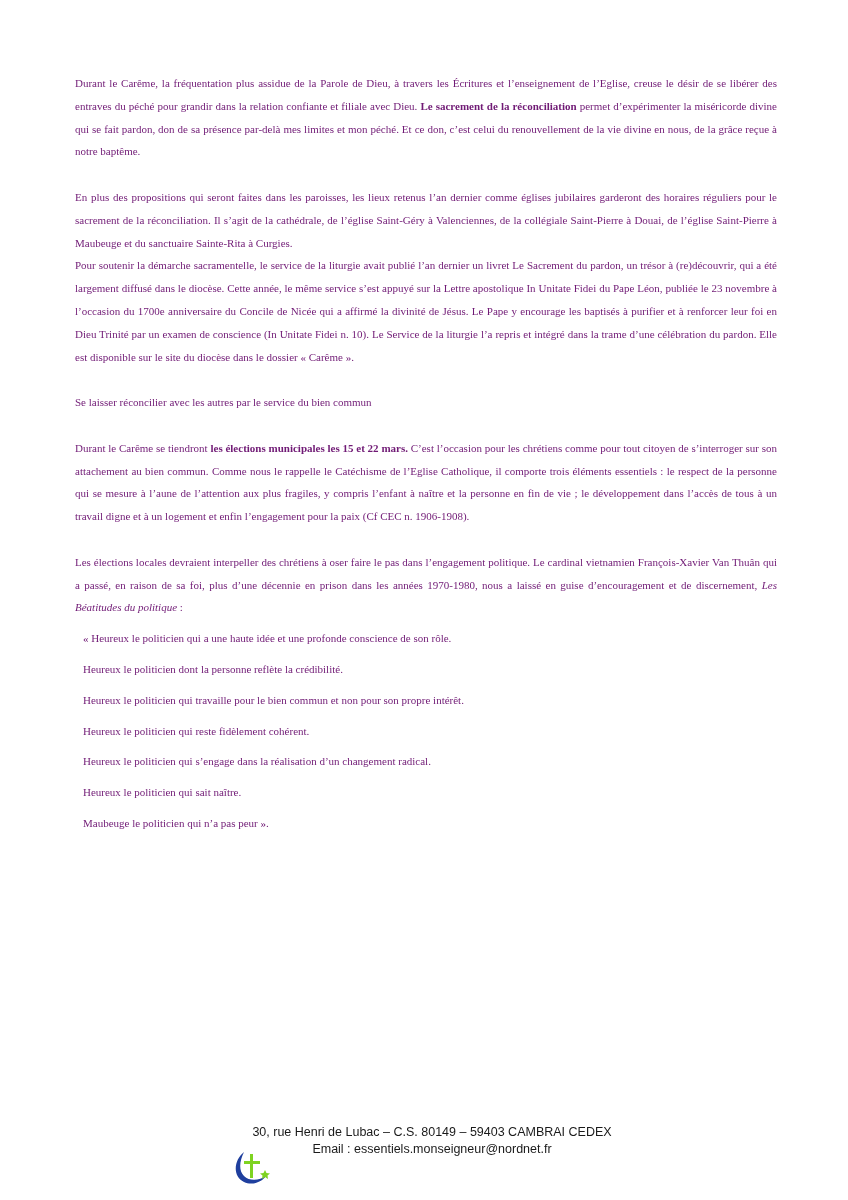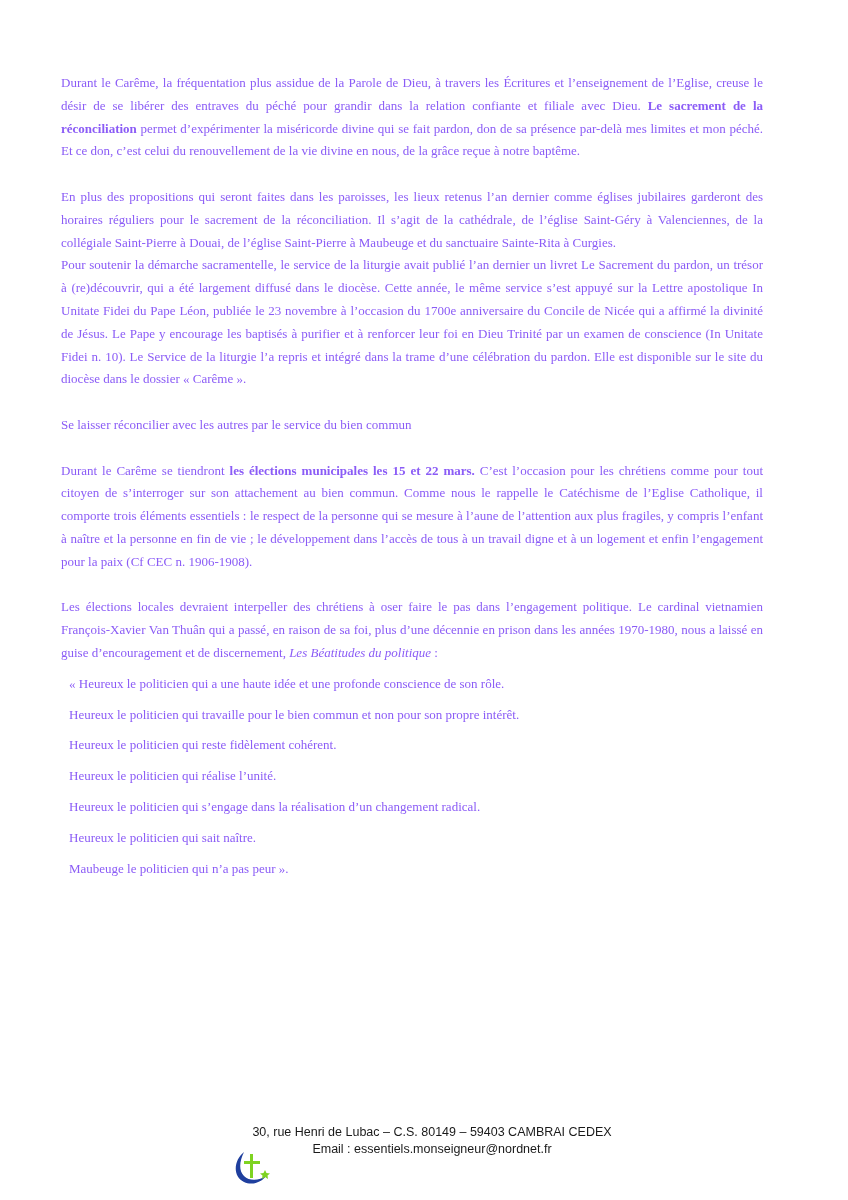--- a/index.html
+++ b/index.html
@@ -1,20 +1,20 @@
 <!DOCTYPE html>
 <html><head>
 <meta charset="utf-8">
 <style>
   html, body { margin: 0; padding: 0; background: #ffffff; }
   body { width: 848px; height: 1200px; position: relative; overflow: hidden; }
   .page {
-    position: absolute; left: 61px; top: 72px; width: 702px;
+    position: absolute; left: 75px; top: 72px; width: 702px;
     font-family: "Liberation Serif", "DejaVu Serif", serif;
-    font-size: 13px; line-height: 22.8px; color: #8b5cf6;
+    font-size: 11px; line-height: 22.8px; color: #701a75;
   }
   .para { margin: 0; text-align: justify; }
   .gap { height: 22.8px; }
   .heading { font-weight: normal; margin: 0; }
   b { font-weight: bold; }
   i { font-style: italic; }
   .line { margin: 8px; white-space: nowrap; }
   .footer {
     position: absolute; left: 8px; top: 1124px; width: 848px;
     font-family: "Liberation Sans", "DejaVu Sans", sans-serif;
@@ -35,23 +35,23 @@
   <p class="para">En plus des propositions qui seront faites dans les paroisses, les lieux retenus l’an dernier comme églises jubilaires garderont des horaires réguliers pour le sacrement de la réconciliation. Il s’agit de la cathédrale, de l’église Saint-Géry à Valenciennes, de la collégiale Saint-Pierre à Douai, de l’église Saint-Pierre à Maubeuge et du sanctuaire Sainte-Rita à Curgies.</p>
   <p class="para">Pour soutenir la démarche sacramentelle, le service de la liturgie avait publié l’an dernier un livret Le Sacrement du pardon, un trésor à (re)découvrir, qui a été largement diffusé dans le diocèse. Cette année, le même service s’est appuyé sur la Lettre apostolique In Unitate Fidei du Pape Léon, publiée le 23 novembre à l’occasion du 1700e anniversaire du Concile de Nicée qui a affirmé la divinité de Jésus. Le Pape y encourage les baptisés à purifier et à renforcer leur foi en Dieu Trinité par un examen de conscience (In Unitate Fidei n. 10). Le Service de la liturgie l’a repris et intégré dans la trame d’une célébration du pardon. Elle est disponible sur le site du diocèse dans le dossier « Carême ».</p>
   <div class="gap"></div>
   <p class="heading">Se laisser réconcilier avec les autres par le service du bien commun</p>
   <div class="gap"></div>
   <p class="para"><span>Durant le Carême se tiendront </span><b>les élections municipales les 15 et 22 mars.</b><span> C’est l’occasion pour les chrétiens comme pour tout citoyen de s’interroger sur son attachement au bien commun. Comme nous le rappelle le Catéchisme de l’Eglise Catholique, il comporte trois éléments essentiels : le respect de la personne qui se mesure à l’aune de l’attention aux plus fragiles, y compris l’enfant à naître et la personne en fin de vie ; le développement dans l’accès de tous à un travail digne et à un logement et enfin l’engagement pour la paix (Cf CEC n. 1906-1908).</span></p>
   <div class="gap"></div>
   <p class="para"><span>Les élections locales devraient interpeller des chrétiens à oser faire le pas dans l’engagement politique. Le cardinal vietnamien François-Xavier Van Thuân qui a passé, en raison de sa foi, plus d’une décennie en prison dans les années 1970-1980, nous a laissé en guise d’encouragement et de discernement, </span><i>Les Béatitudes du politique</i><span> :</span></p>
   <div>
     <p class="line">« Heureux le politicien qui a une haute idée et une profonde conscience de son rôle.</p>
+    <p class="line">Heureux le politicien dont la personne reflète la crédibilité.</p>
     <p class="line">Heureux le politicien qui travaille pour le bien commun et non pour son propre intérêt.</p>
     <p class="line">Heureux le politicien qui reste fidèlement cohérent.</p>
-    <p class="line">Heureux le politicien qui réalise l’unité.</p>
     <p class="line">Heureux le politicien qui s’engage dans la réalisation d’un changement radical.</p>
     <p class="line">Heureux le politicien qui sait naître.</p>
     <p class="line">Maubeuge le politicien qui n’a pas peur ».</p>
   </div>
 </div>
 
 <svg class="logo" viewBox="0 0 40 40">
   <path d="M12 4 C2 12, 0 28, 12 34 C20 38, 30 34, 34 28 C28 32, 18 34, 12 28 C6 22, 8 12, 12 4 Z" fill="#1f3f9e"></path>
   <rect x="18" y="6" width="3" height="24" fill="#7ed321"></rect>
   <rect x="12" y="13" width="16" height="3" fill="#7ed321"></rect>

